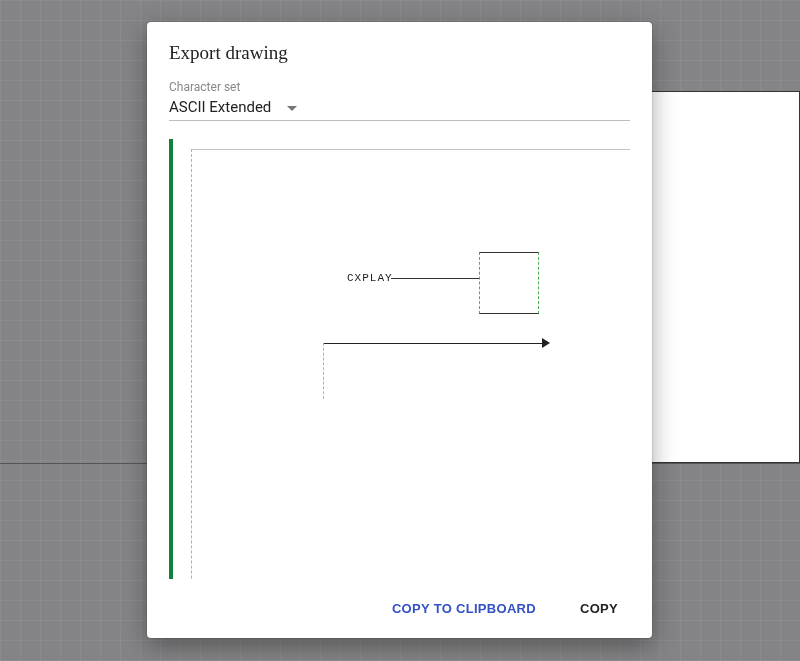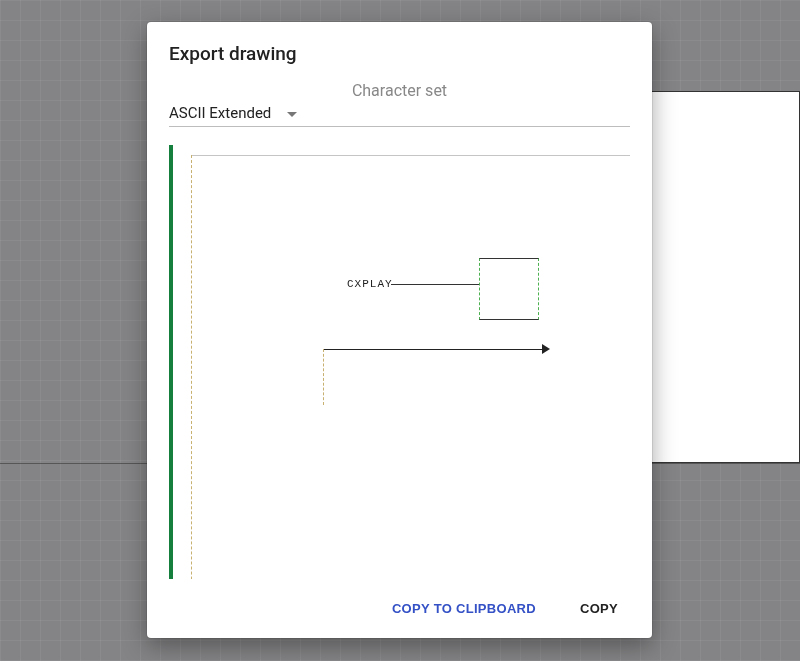--- a/index.html
+++ b/index.html
@@ -50,26 +50,26 @@
       box-shadow: 0 8px 24px rgba(0,0,0,0.35), 0 0 0 1px rgba(0,0,0,0.08);
       display: flex;
       flex-direction: column;
       padding: 20px 22px 10px 22px;
     }
     .modal-title {
       font-size: 19px;
       font-weight: 500;
       color: #222;
       margin-bottom: 16px;
+      font-family: Liberation Serif, serif;
     }
     .field-label {
-      font-size: 16px;
+      font-size: 12px;
       color: #888;
       margin-bottom: 2px;
-      text-align: center;
     }
     .select {
       display: inline-flex;
       align-items: center;
       gap: 16px;
       font-size: 15px;
       color: #222;
       border-bottom: 1px solid #bdbdbd;
       padding: 2px 0 4px 0;
       cursor: pointer;

